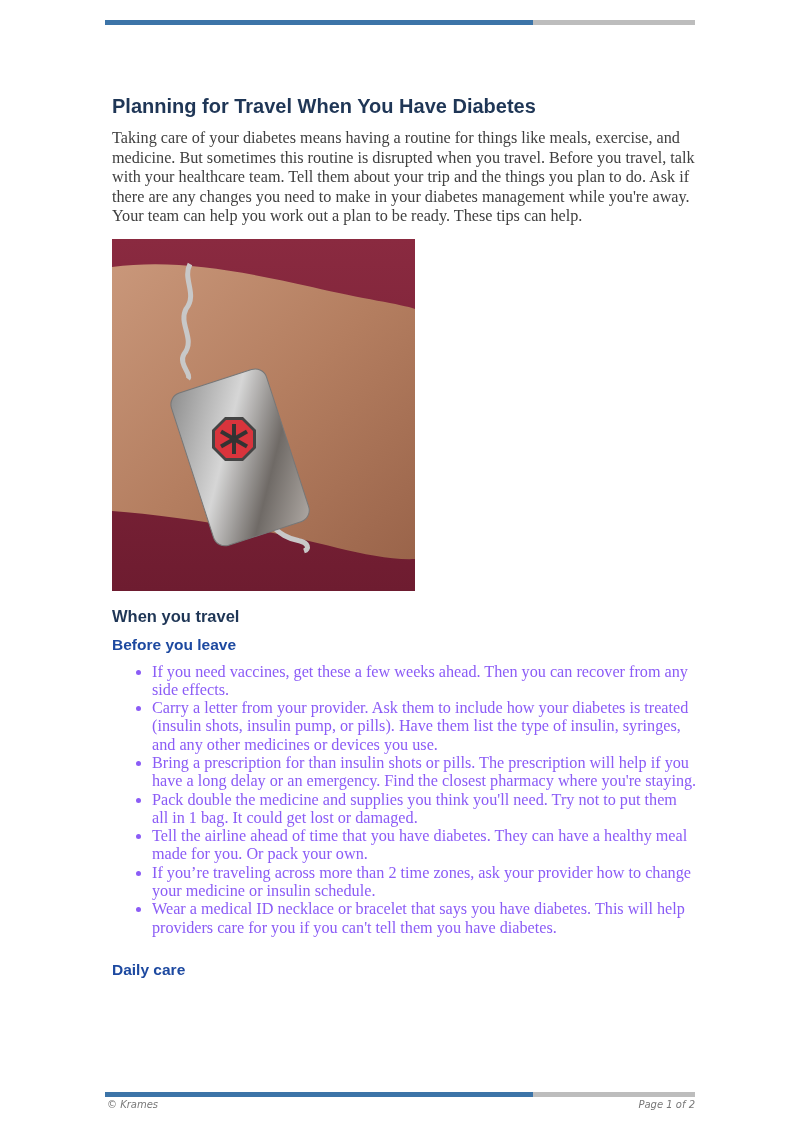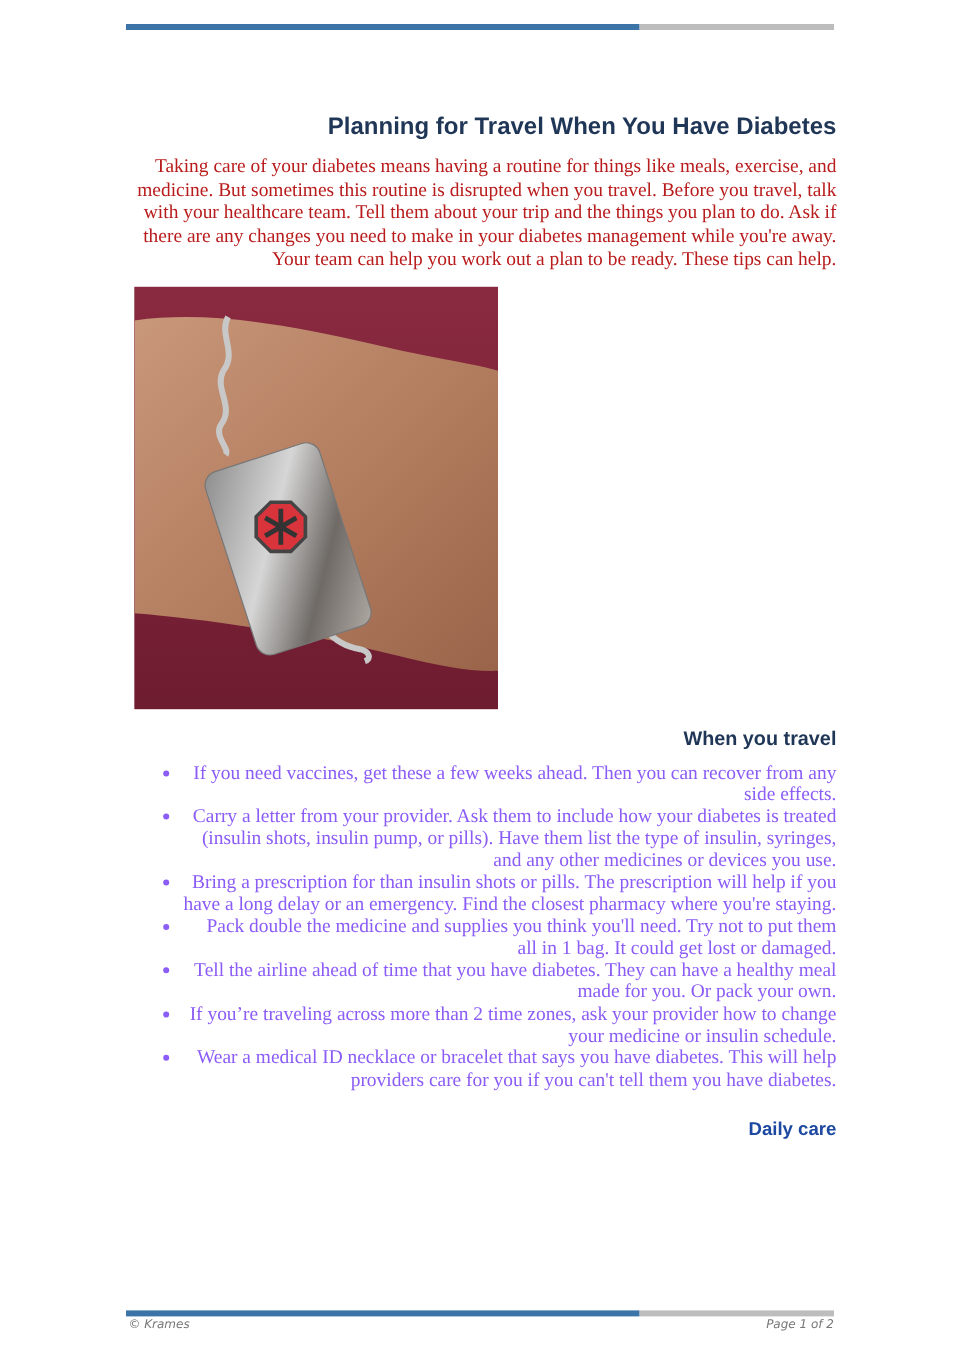--- a/index.html
+++ b/index.html
@@ -1,22 +1,22 @@
 <!DOCTYPE html>
 <html><head>
 <meta charset="utf-8">
 <style>
   html, body { margin: 0; padding: 0; background: #ffffff; }
   body { width: 800px; height: 1131px; position: relative; overflow: hidden; }
   .topbar { position: absolute; left: 105px; top: 20px; width: 590px; height: 5px; display: flex; }
   .bar-blue { background: #3c74a8; height: 100%; }
   .bar-gray { background: #bdbdbd; height: 100%; flex: 1; }
-  .content { position: absolute; left: 112px; top: 92px; width: 585px; text-align: right; }
+  .content { position: absolute; left: 112px; top: 92px; width: 585px; }
   h1 { font-family: "Liberation Sans", sans-serif; font-weight: bold; font-size: 20px; color: #1f3656; margin: 0 0 9px 0; line-height: 28px; }
-  p.body { font-family: "Liberation Serif", serif; font-size: 16.2px; line-height: 19.5px; color: #b91c1c; margin: 0; }
+  p.body { font-family: "Liberation Serif", serif; font-size: 16.2px; line-height: 19.5px; color: #404040; margin: 0; }
   .photo { margin-top: 12px; width: 303px; height: 352px; position: relative; overflow: hidden; background: #7a2034; }
   h2 { font-family: "Liberation Sans", sans-serif; font-weight: bold; font-size: 16.5px; color: #1f3656; margin: 14px 0 8px 0; line-height: 22px; }
   h3 { font-family: "Liberation Sans", sans-serif; font-weight: bold; font-size: 15.5px; color: #1d49a0; margin: 8px 0 8px 0; line-height: 20px; }
   ul { margin: 0; padding-left: 40px; font-family: "Liberation Serif", serif; font-size: 16.2px; line-height: 18.3px; color: #8b5cf6; }
   ul li { margin: 0 0 0 0; }
   .footer-bar { position: absolute; left: 105px; top: 1092px; width: 590px; height: 5px; display: flex; }
   .footer-left { position: absolute; left: 107px; top: 1099px; font-family: "DejaVu Sans", sans-serif; font-style: italic; font-size: 10px; color: #777; }
   .footer-right { position: absolute; right: 105px; top: 1099px; font-family: "DejaVu Sans", sans-serif; font-style: italic; font-size: 10px; color: #777; }
 </style>
 </head>
@@ -66,20 +66,21 @@
           <rect x="-2" y="-15" width="4" height="30"></rect>
           <rect x="-2" y="-15" width="4" height="30" transform="rotate(60)"></rect>
           <rect x="-2" y="-15" width="4" height="30" transform="rotate(-60)"></rect>
         </g>
       </g>
     </svg>
   </div>
 
   <h2>When you travel</h2>
 
+  <h3 style="margin-top:8px">Before you leave</h3>
   <ul>
     <li>If you need vaccines, get these a few weeks ahead. Then you can recover from any side effects.</li>
     <li>Carry a letter from your provider. Ask them to include how your diabetes is treated (insulin shots, insulin pump, or pills). Have them list the type of insulin, syringes, and any other medicines or devices you use.</li>
     <li>Bring a prescription for than insulin shots or pills. The prescription will help if you have a long delay or an emergency. Find the closest pharmacy where you're staying.</li>
     <li>Pack double the medicine and supplies you think you'll need. Try not to put them all in 1 bag. It could get lost or damaged.</li>
     <li>Tell the airline ahead of time that you have diabetes. They can have a healthy meal made for you. Or pack your own.</li>
     <li>If you’re traveling across more than 2 time zones, ask your provider how to change your medicine or insulin schedule.</li>
     <li>Wear a medical ID necklace or bracelet that says you have diabetes. This will help providers care for you if you can't tell them you have diabetes.</li>
   </ul>
 

